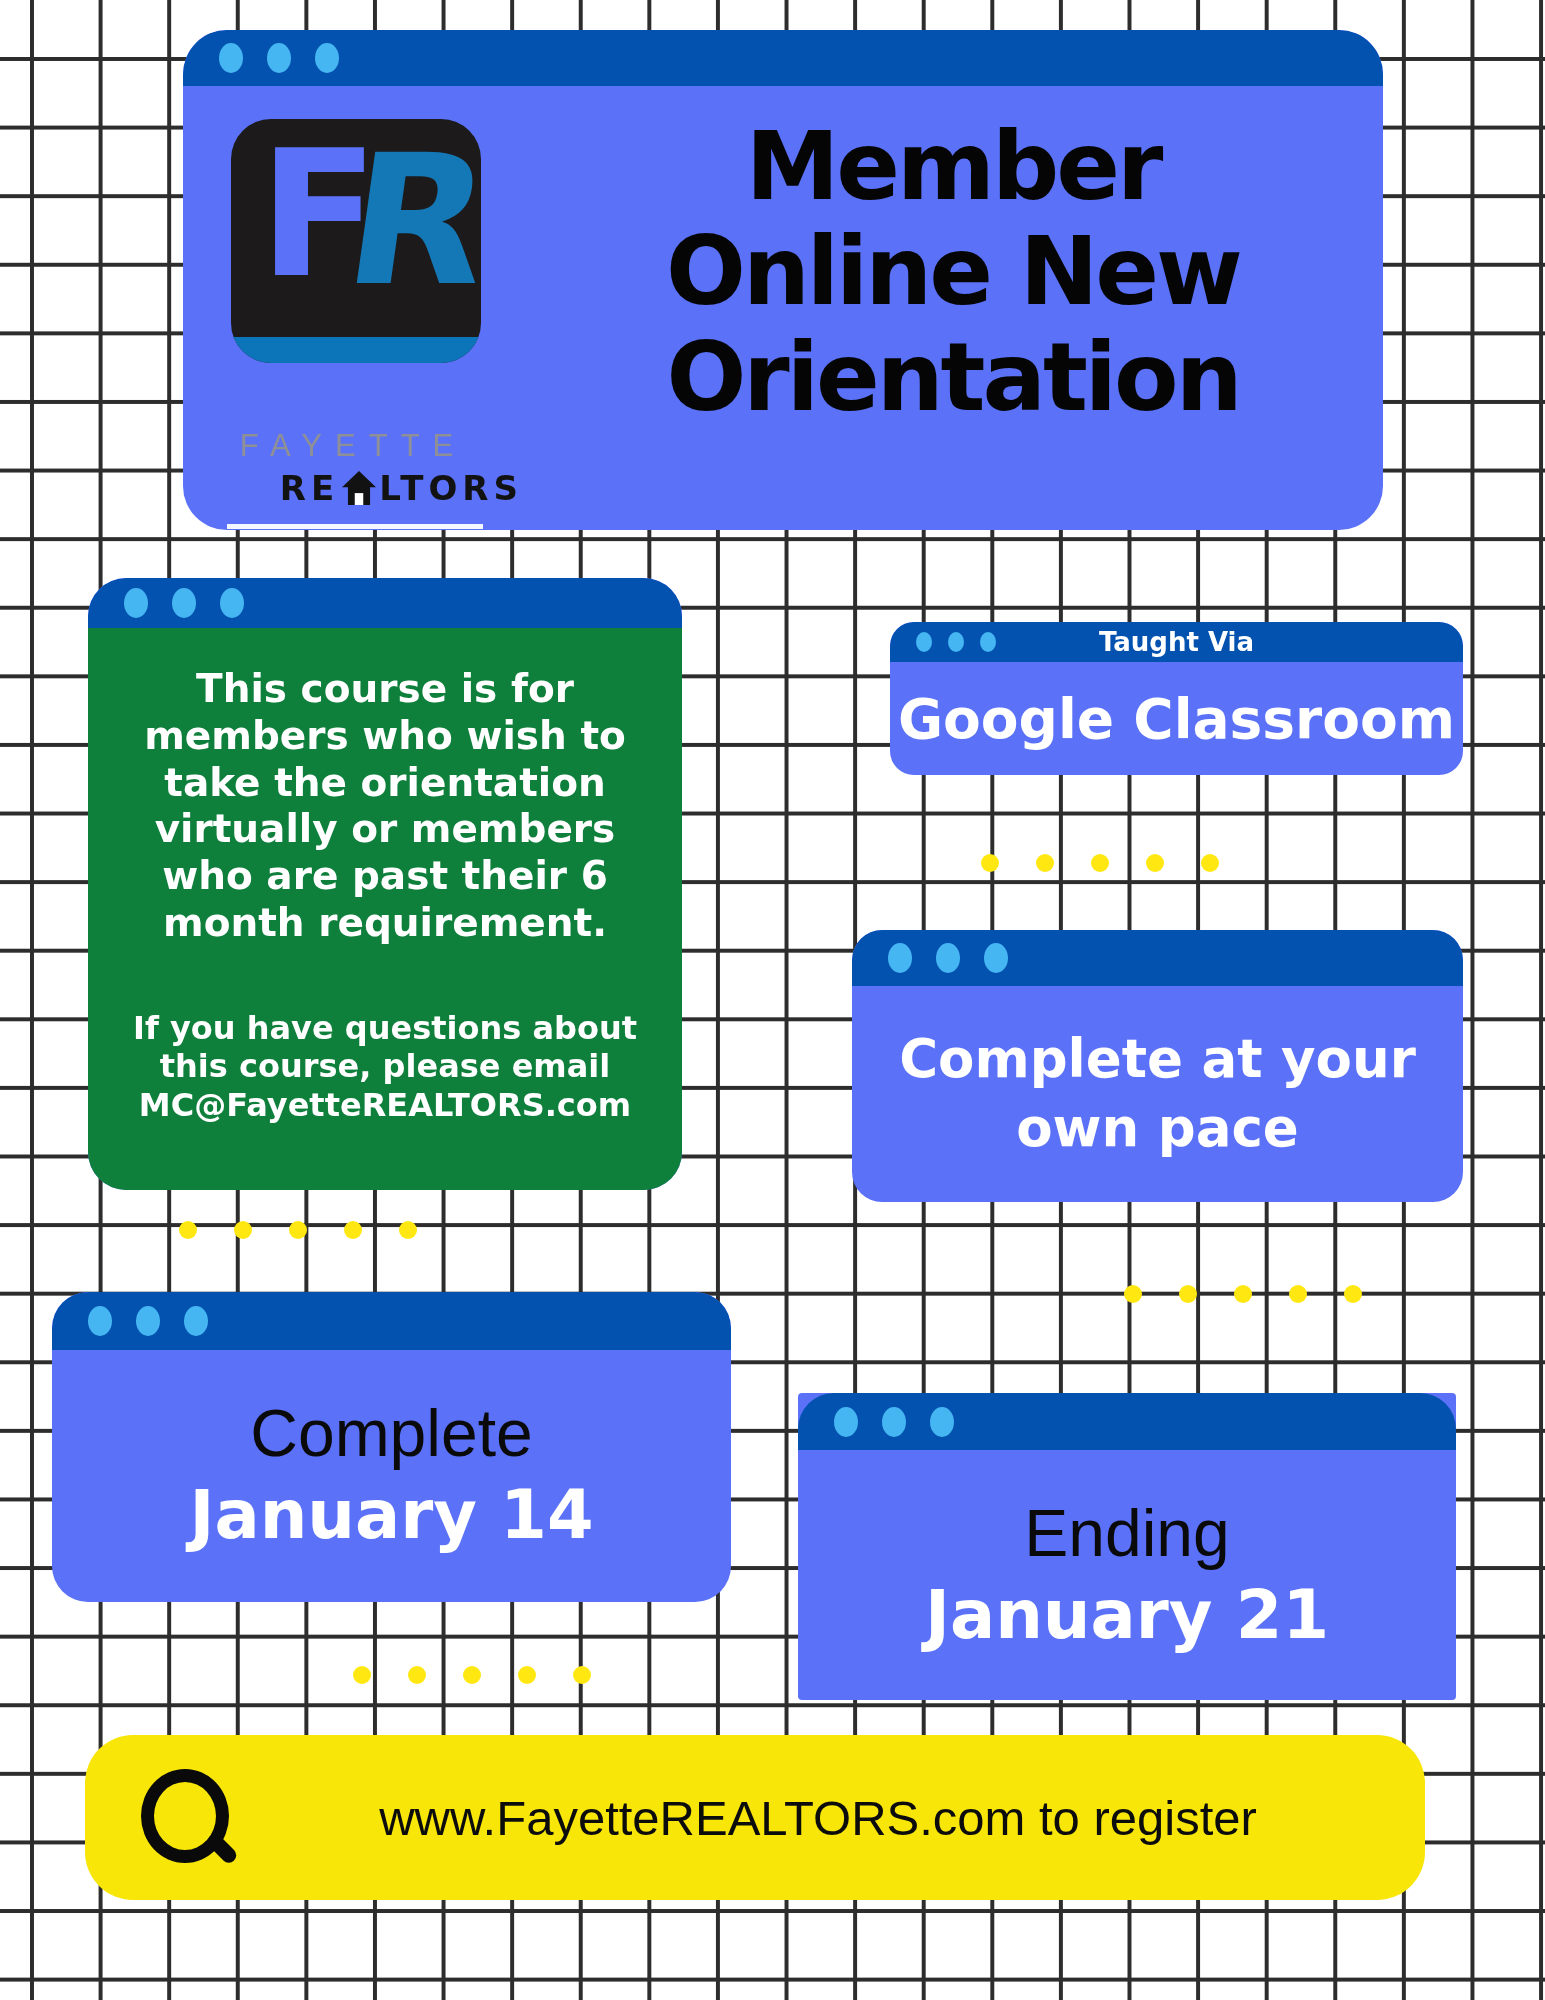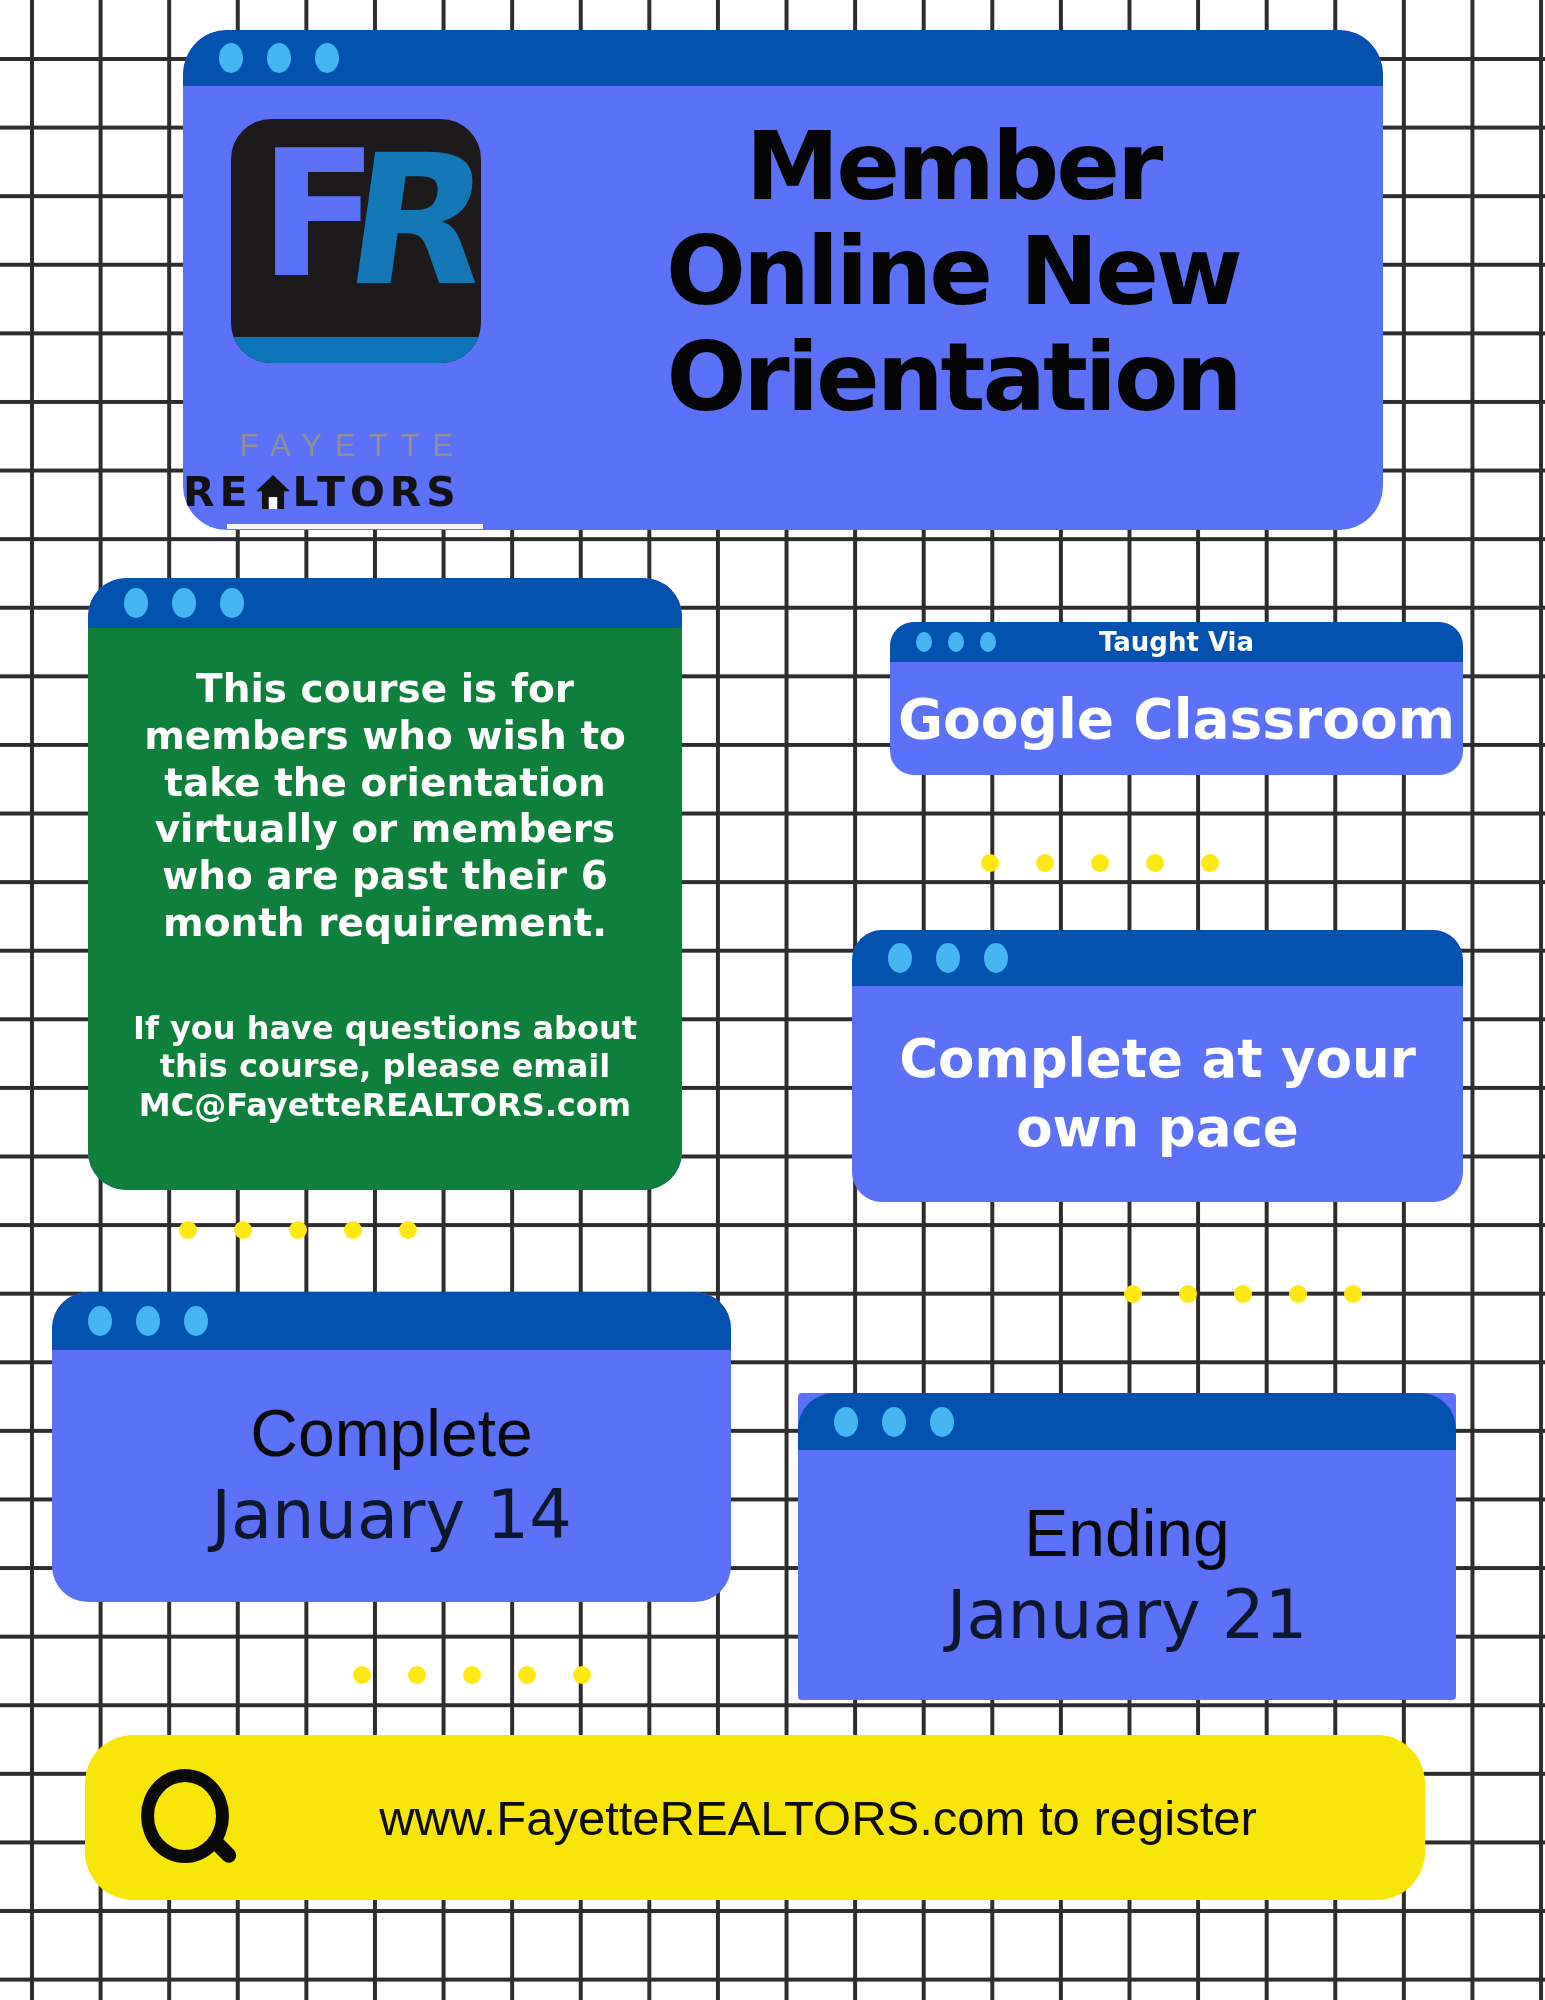--- a/index.html
+++ b/index.html
@@ -21,21 +21,21 @@
   
   .top-card{left:183px; top:30px; width:1200px; height:500px; border-radius:44px;}
   .top-card .bar{height:56px; border-radius:44px 44px 0 0;}
   .top-body{display:flex; height:444px;}
   .logo-col{width:340px; position:relative;}
   .logo-square{position:absolute; left:48px; top:33px; width:250px; height:244px; background:#1c1a1a; border-radius:40px; overflow:hidden;}
   .logo-strip{position:absolute; left:0; bottom:0; width:100%; height:26px; background:#0c74b8;}
   .logo-f{position:absolute; left:28px; top:8px; font-size:175px; font-weight:bold; color:#5a71f8; line-height:1;}
   .logo-r{position:absolute; left:118px; top:12px; font-size:180px; font-weight:bold; color:#1478b6; line-height:1; transform:skewX(-8deg);}
   .brand-top{position:absolute; left:0; top:342px; width:340px; text-align:center; color:#8f9096; font-family:"Liberation Sans",sans-serif; font-size:31px; letter-spacing:13px; font-weight:400;}
-  .brand-bottom{position:absolute; left:0; top:382px; width:340px; text-align:center; color:#121212; font-size:41px; font-weight:bold; letter-spacing:5px; display:flex; justify-content:flex-start; align-items:center; gap:2px;}
+  .brand-bottom{position:absolute; left:0; top:382px; width:340px; text-align:center; color:#121212; font-size:34px; font-weight:bold; letter-spacing:5px; display:flex; justify-content:flex-end; align-items:center; gap:2px;}
   .brand-underline{position:absolute; left:44px; top:438px; width:256px; height:5px; background:#f4f6ff;}
   .main-title{flex:1; text-align:center; color:#050505; font-weight:bold; font-size:94px; line-height:1.12; letter-spacing:-3px; padding-top:28px;}
 
   
   .info-card{left:56px; top:578px; width:594px; height:612px; border-radius:38px;margin-left:32px;}
   .info-card .bar{height:50px; border-radius:38px 38px 0 0;}
   .info-body{background:#0f7f3c; height:562px; color:#ffffff; text-align:center; padding-top:38px; box-sizing:border-box;}
   .info-p1{font-size:39px; font-weight:bold; line-height:1.2;}
   .info-p2{font-size:32px; font-weight:bold; line-height:1.2; margin-top:62px;}
   .tline{display:block;}
@@ -51,21 +51,21 @@
   .pace-card .bar{height:56px; border-radius:30px 30px 0 0;}
   .pace-body{height:216px; display:flex; flex-direction:column; align-items:center; justify-content:center; color:#fff; font-size:53px; font-weight:bold; line-height:1.3;}
 
   
   .start-card{left:52px; top:1292px; width:679px; height:310px; border-radius:36px;}
   .start-card .bar{height:58px; border-radius:36px 36px 0 0;}
   .end-card{left:798px; top:1393px; width:658px; height:307px; border-radius:4px;}
   .end-card .bar{height:57px; border-radius:36px 36px 0 0;}
   .date-body{display:flex; flex-direction:column; align-items:center; justify-content:center; height:250px;}
   .date-label{font-family:"Liberation Sans",sans-serif; font-weight:400; color:#0a0a0a; font-size:66px; line-height:1.25;}
-  .date-value{color:#0f172a; font-weight:normal; font-size:67px; line-height:1.25;}
+  .date-value{color:#ffffff; font-weight:bold; font-size:67px; line-height:1.25;}
 
   
   .register-bar{position:absolute; left:85px; top:1735px; width:1340px; height:165px; border-radius:48px; background:#f7e607; display:flex; align-items:center;}
   .search-icon{margin-left:48px; width:110px; height:110px; position:relative; flex:0 0 auto;}
   .search-circle{position:absolute; left:8px; top:6px; width:62px; height:68px; border:13px solid #0a0a0a; border-radius:50%;}
   .search-handle{position:absolute; left:72px; top:78px; width:34px; height:15px; background:#0a0a0a; border-radius:8px; transform:rotate(45deg);}
   .register-text{flex:1; text-align:center; font-family:"Liberation Sans",sans-serif; font-size:49px; color:#0c0c0c; padding-right:32px;}
 
   
   .dotrow{position:absolute; display:flex; gap:37px;}

